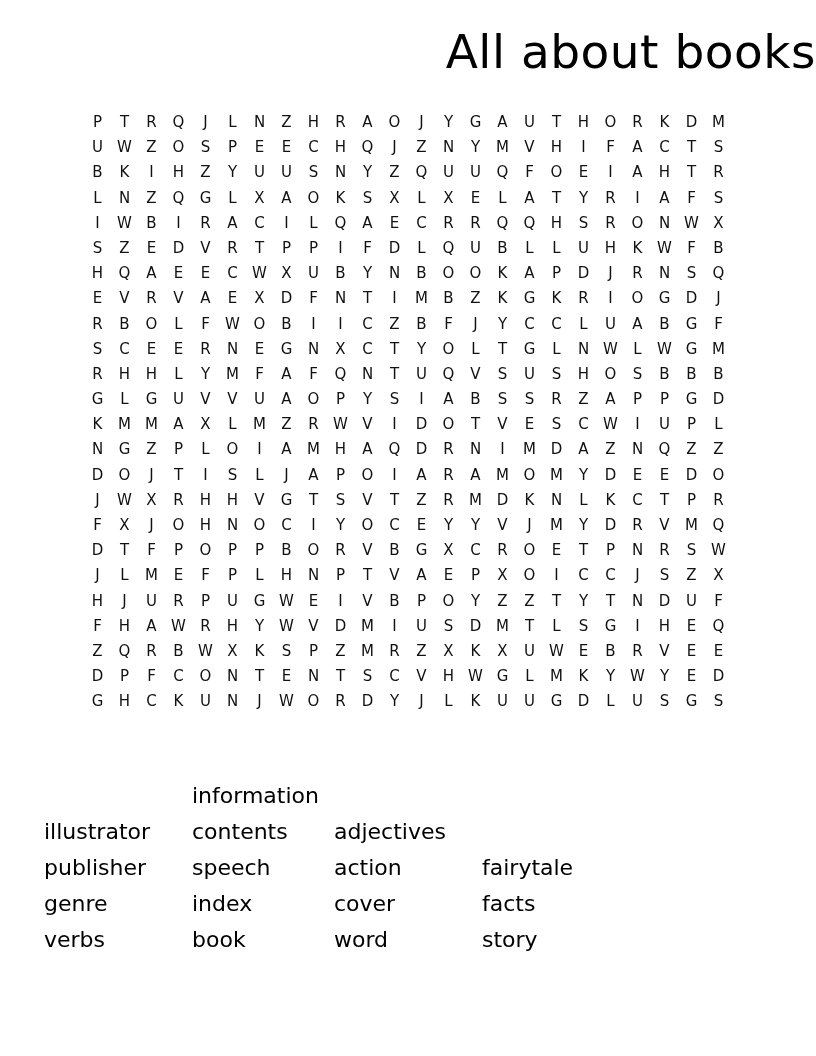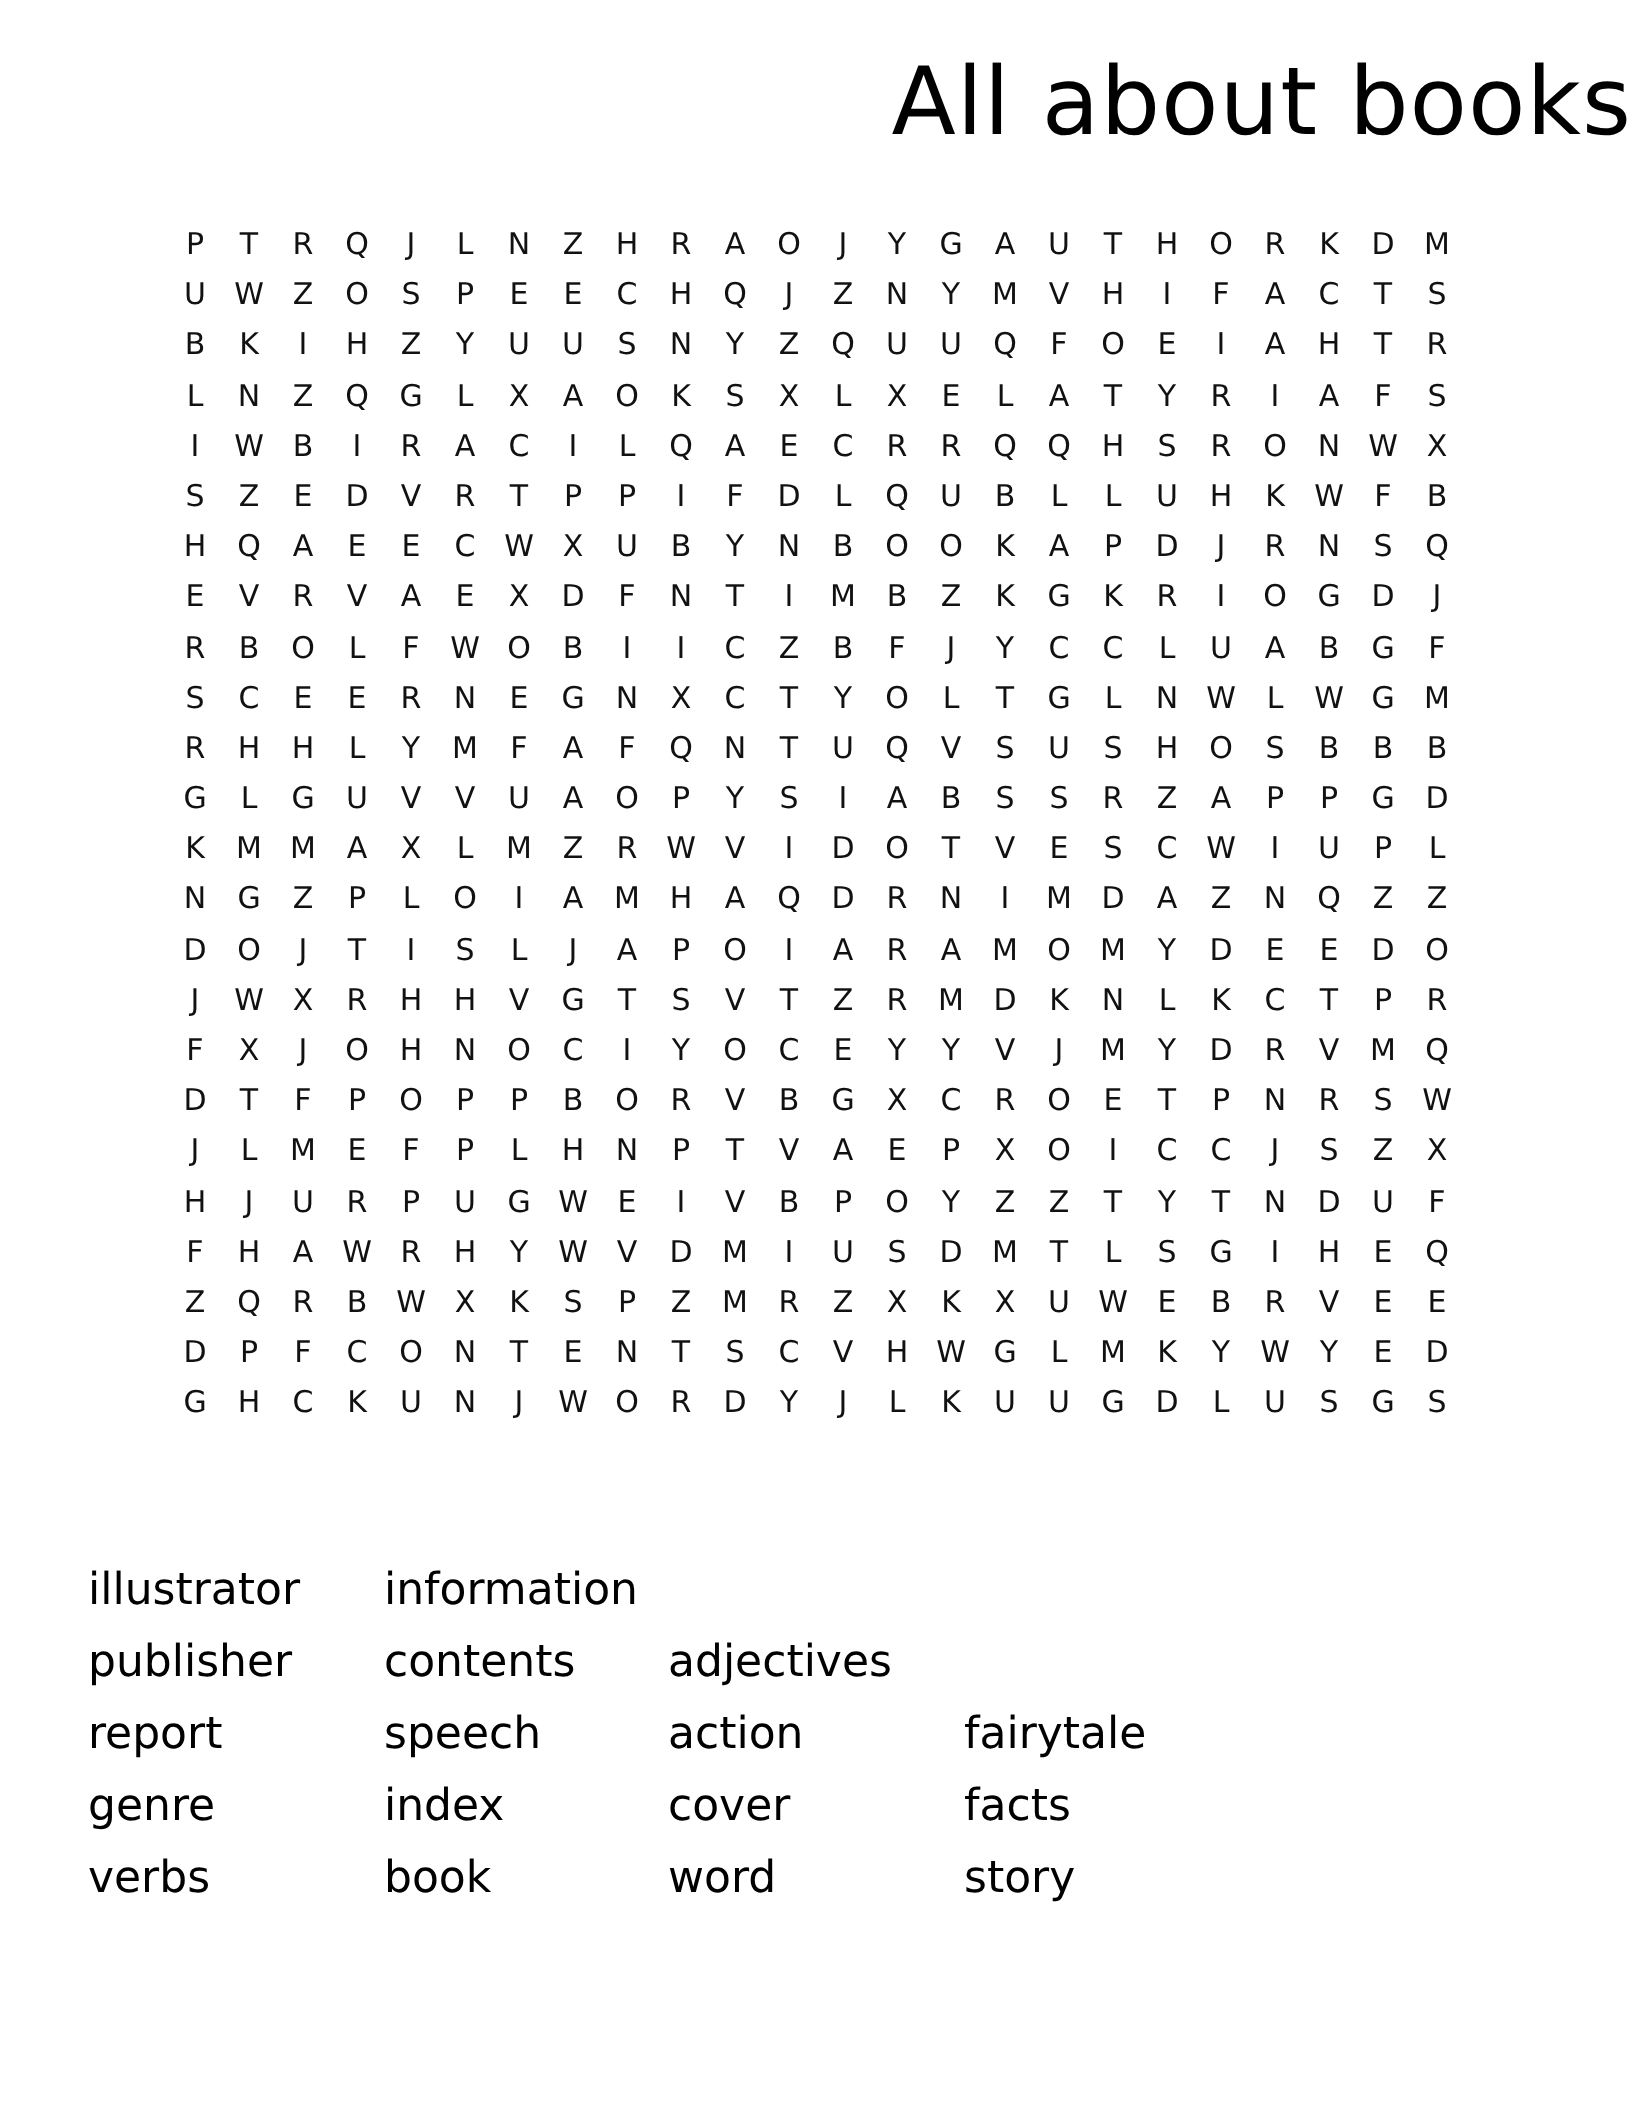--- a/index.html
+++ b/index.html
@@ -723,21 +723,20 @@
         <div class="cell">S</div>
         <div class="cell">G</div>
         <div class="cell">S</div>
       </div>
     </div>
 
   <div class="wordlist" id="wordlist-root">
       <div class="word-col c0">
         <div class="word">illustrator</div>
         <div class="word">publisher</div>
-        <div class="word">report</div>
         <div class="word">genre</div>
         <div class="word">verbs</div>
       </div>
       <div class="word-col c1">
         <div class="word">information</div>
         <div class="word">contents</div>
         <div class="word">speech</div>
         <div class="word">index</div>
         <div class="word">book</div>
       </div>

